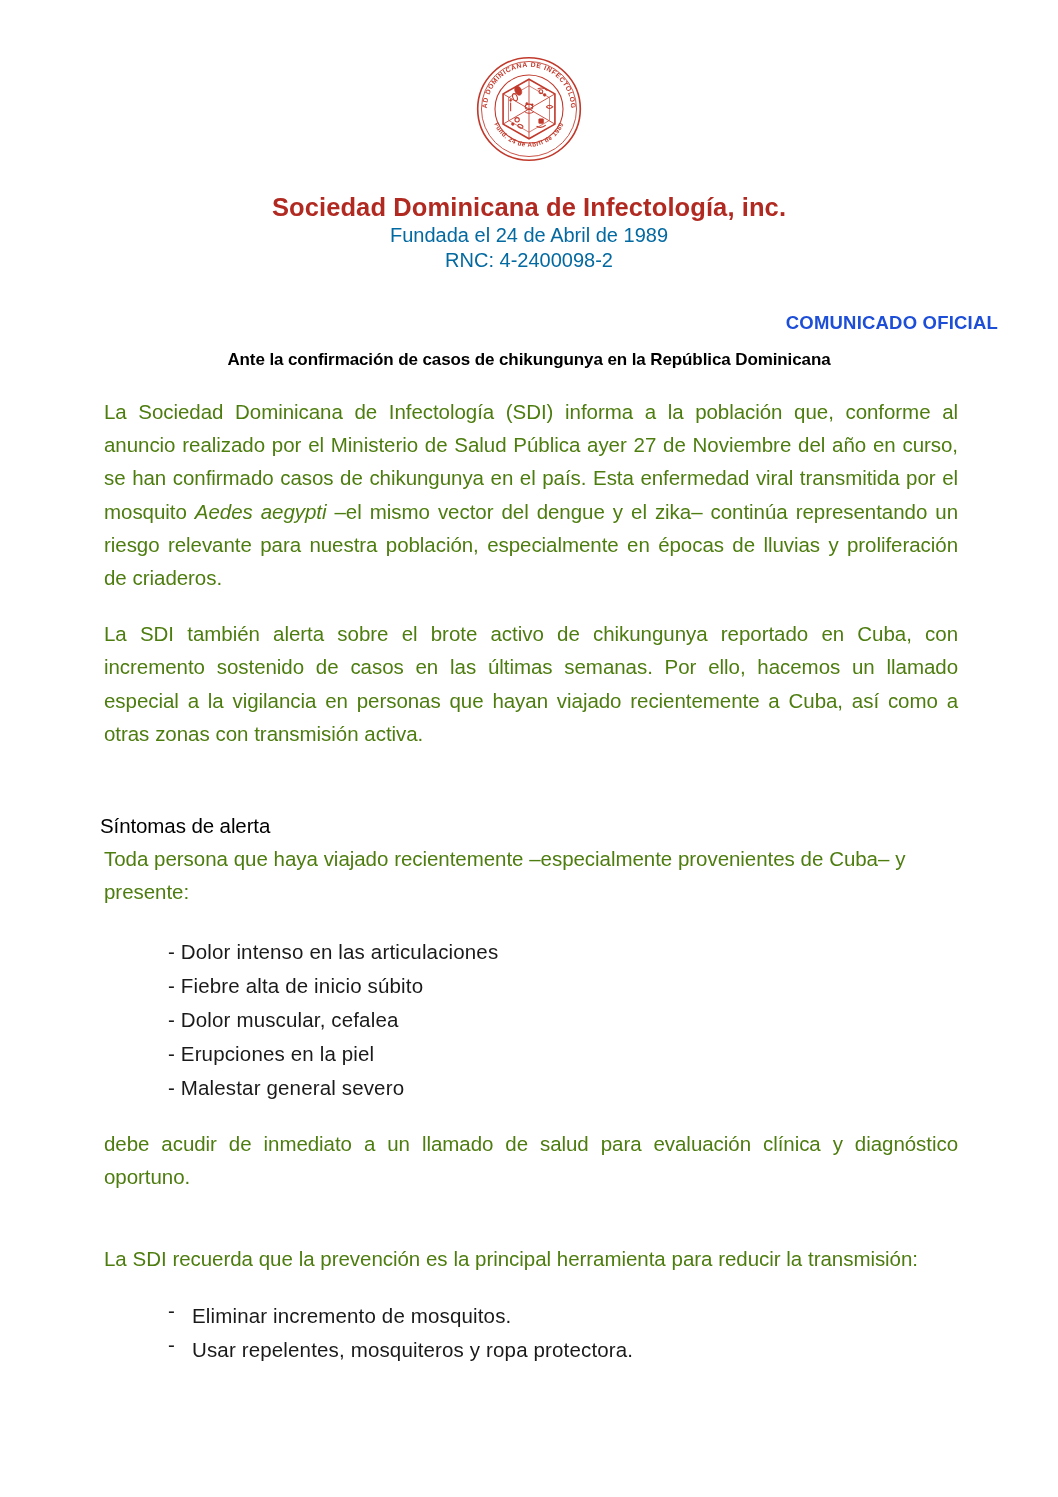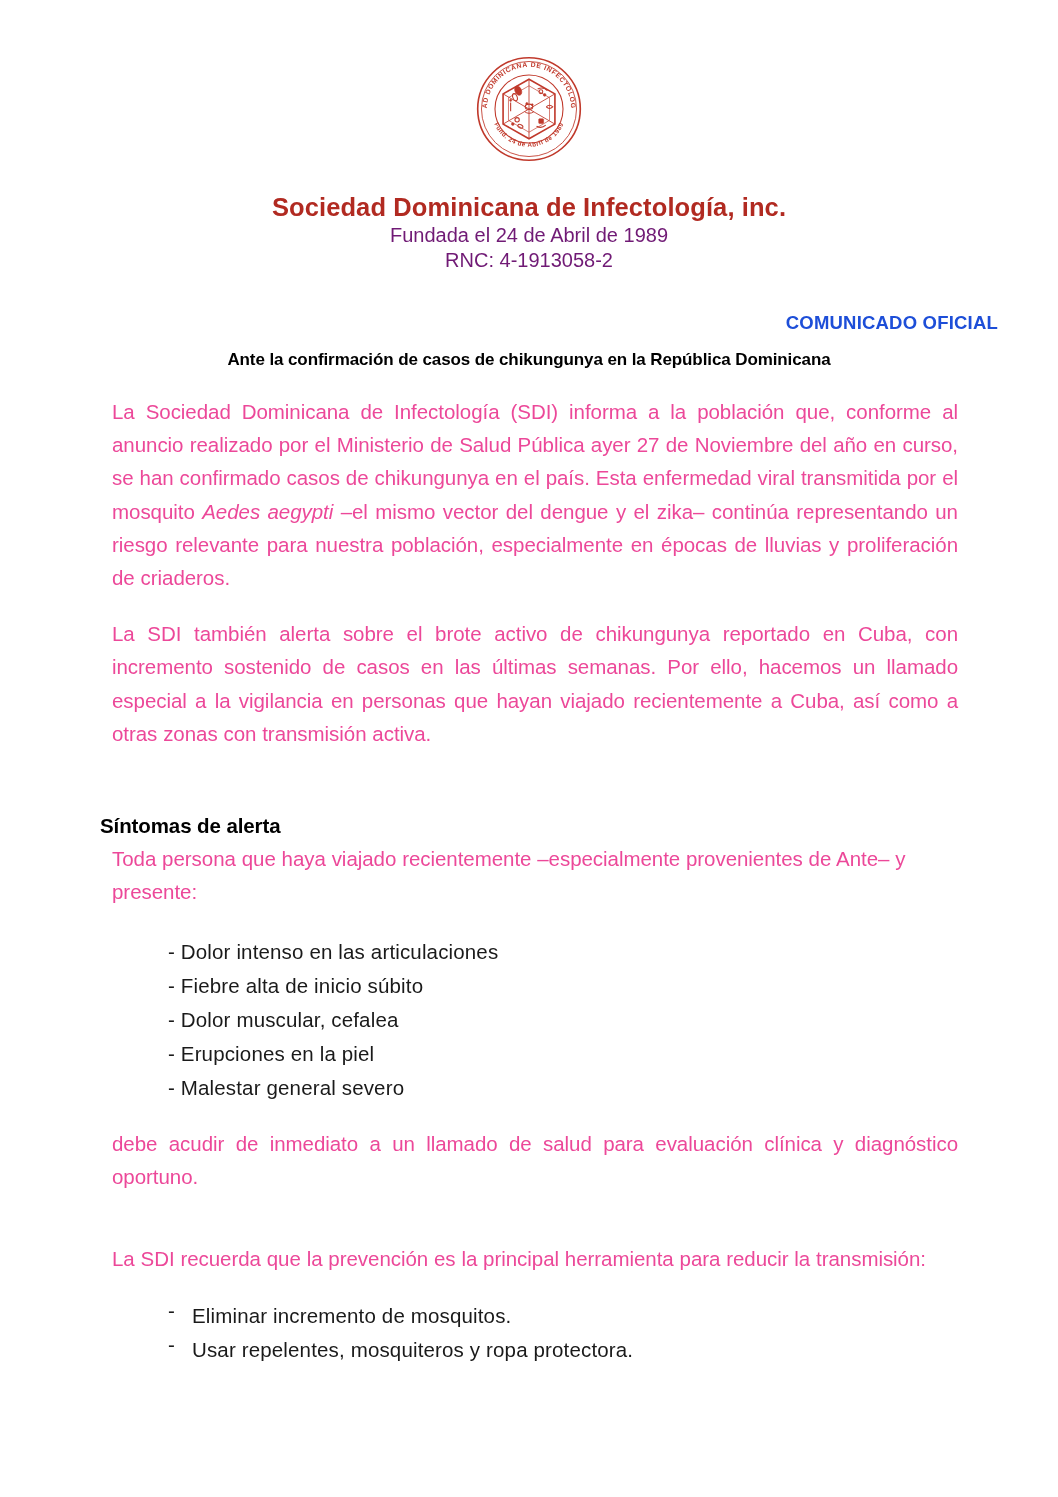--- a/index.html
+++ b/index.html
@@ -50,21 +50,21 @@
     color: #B12A21;
     letter-spacing: 0.1px;
     line-height: 1.16;
     margin: 0;
   }
 
   .org-founded,
   .org-rnc {
     font-size: 20px;
     font-weight: normal;
-    color: #701a75;
+    color: #0369a1;
     line-height: 1.27;
     margin: 0;
   }
 
   
   .title-block {
     position: absolute;
     top: 311px;
     left: 60px;
     right: 60px;
@@ -94,39 +94,39 @@
   .body-col {
     position: absolute;
     top: 395px;
     left: 100px;
     width: 858px;
   }
 
   p.para {
     font-size: 20.5px;
     line-height: 33.2px;
-    color: #ec4899;
+    color: #4d7c0f;
     text-align: justify;
-    margin: 0 0 23px 12px;
+    margin: 0 0 23px 4px;
     letter-spacing: -0.05px;
     word-spacing: 0.2px;
   }
 
   p.para.tight {
     text-align: left;
     margin-bottom: 0;
   }
 
   .ital {
     font-style: italic;
   }
 
   h2.section-head {
     font-size: 20.5px;
-    font-weight: bold;
+    font-weight: normal;
     color: #000000;
     margin: 10px 0 0 0;
     line-height: 33.2px;
     letter-spacing: -0.1px;
   }
 
   
   ul.dash-list {
     list-style: none;
     margin: 26px 0 0 0;
@@ -222,39 +222,39 @@
         <line x1="66" y1="88" x2="66" y2="104" stroke-width="2"></line>
         <circle cx="66" cy="84" r="2" fill="#C0392B"></circle>
         <path d="M 132,96 q 6,-6 12,0 q -6,6 -12,0" fill="none" stroke-width="2"></path>
       </g>
     </svg>
   </div>
 
   <div class="org-header">
     <div class="org-name">Sociedad Dominicana de Infectología, inc.</div>
     <div class="org-founded">Fundada el 24 de Abril de 1989</div>
-    <div class="org-rnc">RNC: 4-1913058-2</div>
+    <div class="org-rnc">RNC: 4-2400098-2</div>
   </div>
 
   <div class="title-block">
     <div class="title-kicker">COMUNICADO OFICIAL</div>
     <div class="title-main">Ante la confirmación de casos de chikungunya en la República Dominicana</div>
   </div>
 
   <div class="body-col">
 
     <p class="para"><span>La Sociedad Dominicana de Infectología (SDI) informa a la población que, conforme al anuncio realizado por el Ministerio de Salud Pública ayer 27 de Noviembre del año en curso, se han confirmado casos de chikungunya en el país. Esta enfermedad viral transmitida por el mosquito </span><span class="ital">Aedes aegypti</span><span> –el mismo vector del dengue y el zika– continúa representando un riesgo relevante para nuestra población, especialmente en épocas de lluvias y proliferación de criaderos.</span></p>
 
     <p class="para">La SDI también alerta sobre el brote activo de chikungunya reportado en Cuba, con incremento sostenido de casos en las últimas semanas. Por ello, hacemos un llamado especial a la vigilancia en personas que hayan viajado recientemente a Cuba, así como a otras zonas con transmisión activa.</p>
 
     <div class="gap-before-section"></div>
 
     <h2 class="section-head">Síntomas de alerta</h2>
 
-    <p class="para tight">Toda persona que haya viajado recientemente –especialmente provenientes de Ante– y presente:</p>
+    <p class="para tight">Toda persona que haya viajado recientemente –especialmente provenientes de Cuba– y presente:</p>
 
     <ul class="dash-list">
       <li>- Dolor intenso en las articulaciones</li>
       <li>- Fiebre alta de inicio súbito</li>
       <li>- Dolor muscular, cefalea</li>
       <li>- Erupciones en la piel</li>
       <li>- Malestar general severo</li>
     </ul>
 
     <div class="gap-after-list"></div>

